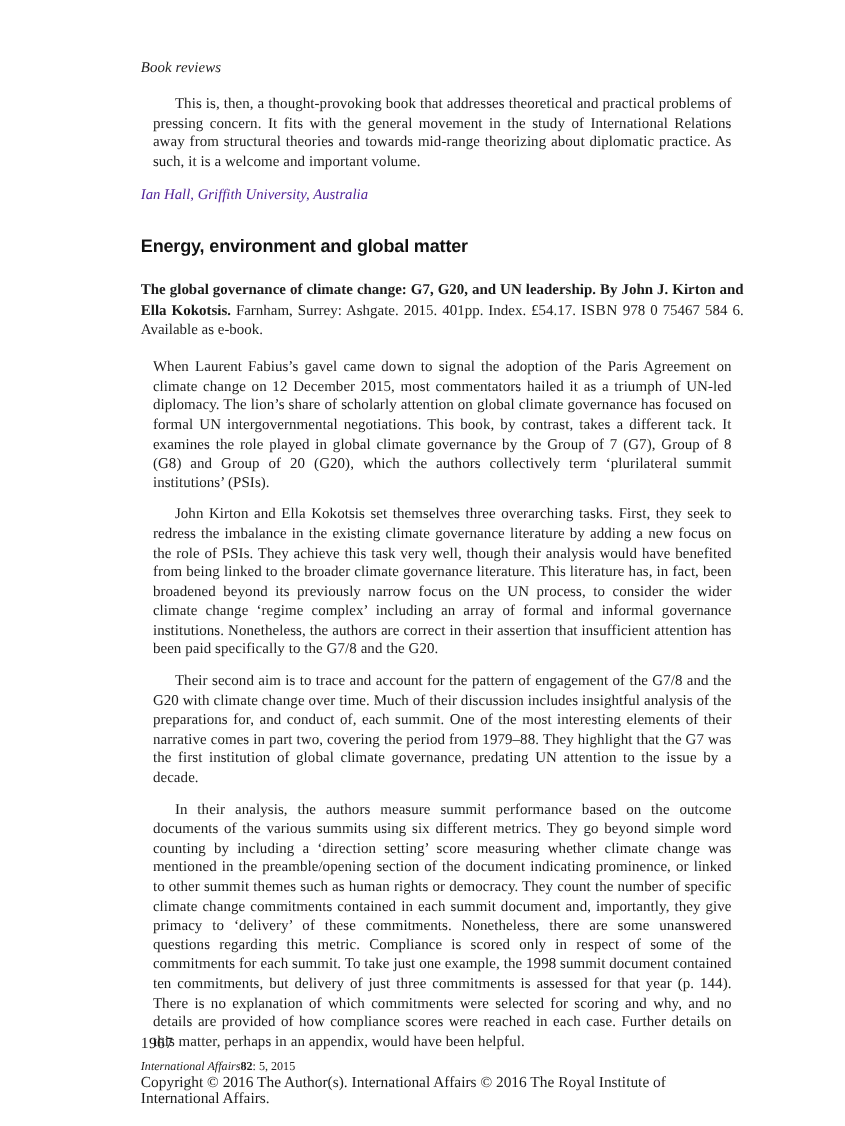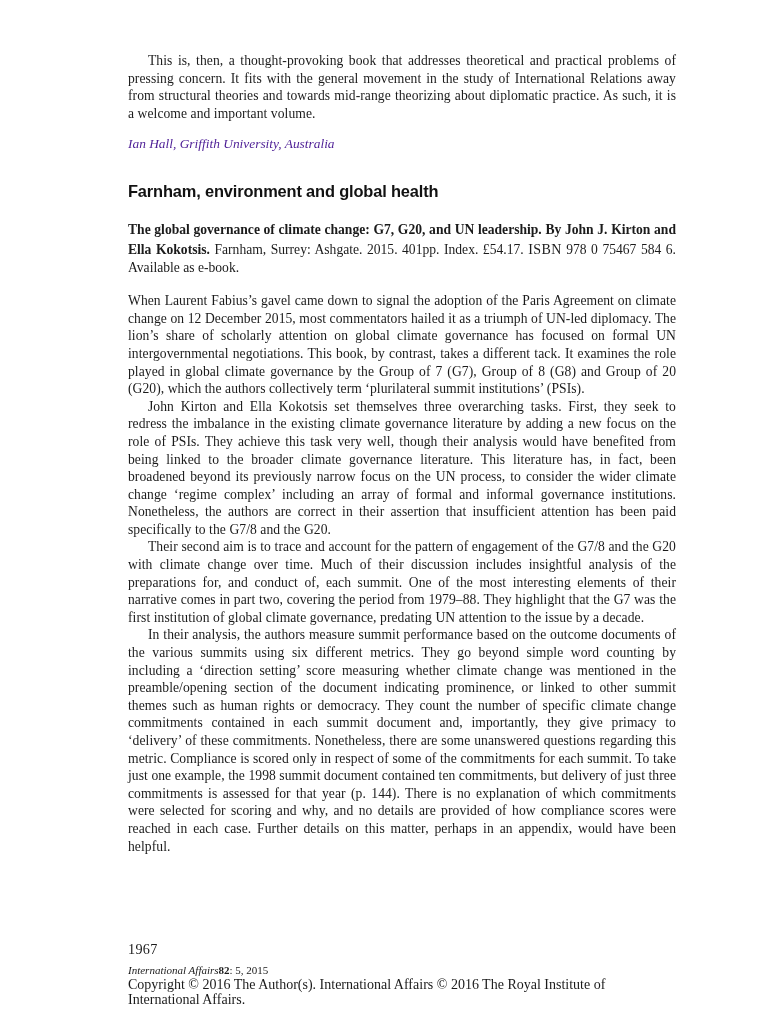--- a/index.html
+++ b/index.html
@@ -40,21 +40,21 @@
     font-style: italic;
     font-size: 13.5px;
     line-height: 17px;
     color: #1d1d1d;
     letter-spacing: 0.1px;
     margin: 0 0 16px 0;
   }
 
   
   p.body {
-    margin: 0;
+    margin: 11px;
     font-size: 13.6px;
     line-height: 17.6px;
     text-align: justify;
     text-justify: inter-word;
     color: #1b1b1b;
     hyphens: none;
     letter-spacing: 0.005em;
   }
   p.body.indent {
     text-indent: 20px;
@@ -139,26 +139,27 @@
     margin: 1px 0 0 0;
   }
 </style>
 </head>
 <body>
 
 <div class="page">
 
   <div class="content">
 
+    <div class="running-head">Book reviews</div>
 
     <p class="body indent">This is, then, a thought-provoking book that addresses theoretical and practical problems of pressing concern. It fits with the general movement in the study of International Relations away from structural theories and towards mid-range theorizing about diplomatic practice. As such, it is a welcome and important volume.</p>
 
     <p class="byline">Ian Hall, Griffith University, Australia</p>
 
-    <h2 class="section-heading">Farnham, environment and global health</h2>
+    <h2 class="section-heading">Energy, environment and global matter</h2>
 
     <p class="citation">
       <span class="ttl">The global governance of climate change: G7, G20, and UN leadership. By John J. Kirton and Ella Kokotsis.</span><span> Farnham, Surrey: Ashgate. 2015. 401pp. Index. £54.17. </span><span class="smallcaps">isbn</span><span> 978 0 75467 584 6. Available as e-book.</span>
     </p>
 
     <div class="para-block">
       <p class="body">When Laurent Fabius’s gavel came down to signal the adoption of the Paris Agreement on climate change on 12 December 2015, most commentators hailed it as a triumph of UN-led diplomacy. The lion’s share of scholarly attention on global climate governance has focused on formal UN intergovernmental negotiations. This book, by contrast, takes a different tack. It examines the role played in global climate governance by the Group of 7 (G7), Group of 8 (G8) and Group of 20 (G20), which the authors collectively term ‘plurilateral summit institutions’ (PSIs).</p>
       <p class="body indent">John Kirton and Ella Kokotsis set themselves three overarching tasks. First, they seek to redress the imbalance in the existing climate governance literature by adding a new focus on the role of PSIs. They achieve this task very well, though their analysis would have benefited from being linked to the broader climate governance literature. This literature has, in fact, been broadened beyond its previously narrow focus on the UN process, to consider the wider climate change ‘regime complex’ including an array of formal and informal governance institutions. Nonetheless, the authors are correct in their assertion that insufficient attention has been paid specifically to the G7/8 and the G20.</p>
       <p class="body indent">Their second aim is to trace and account for the pattern of engagement of the G7/8 and the G20 with climate change over time. Much of their discussion includes insightful analysis of the preparations for, and conduct of, each summit. One of the most interesting elements of their narrative comes in part two, covering the period from 1979–88. They highlight that the G7 was the first institution of global climate governance, predating UN attention to the issue by a decade.</p>
       <p class="body indent">In their analysis, the authors measure summit performance based on the outcome documents of the various summits using six different metrics. They go beyond simple word counting by including a ‘direction setting’ score measuring whether climate change was mentioned in the preamble/opening section of the document indicating prominence, or linked to other summit themes such as human rights or democracy. They count the number of specific climate change commitments contained in each summit document and, importantly, they give primacy to ‘delivery’ of these commitments. Nonetheless, there are some unanswered questions regarding this metric. Compliance is scored only in respect of some of the commitments for each summit. To take just one example, the 1998 summit document contained ten commitments, but delivery of just three commitments is assessed for that year (p. 144). There is no explanation of which commitments were selected for scoring and why, and no details are provided of how compliance scores were reached in each case. Further details on this matter, perhaps in an appendix, would have been helpful.</p>

